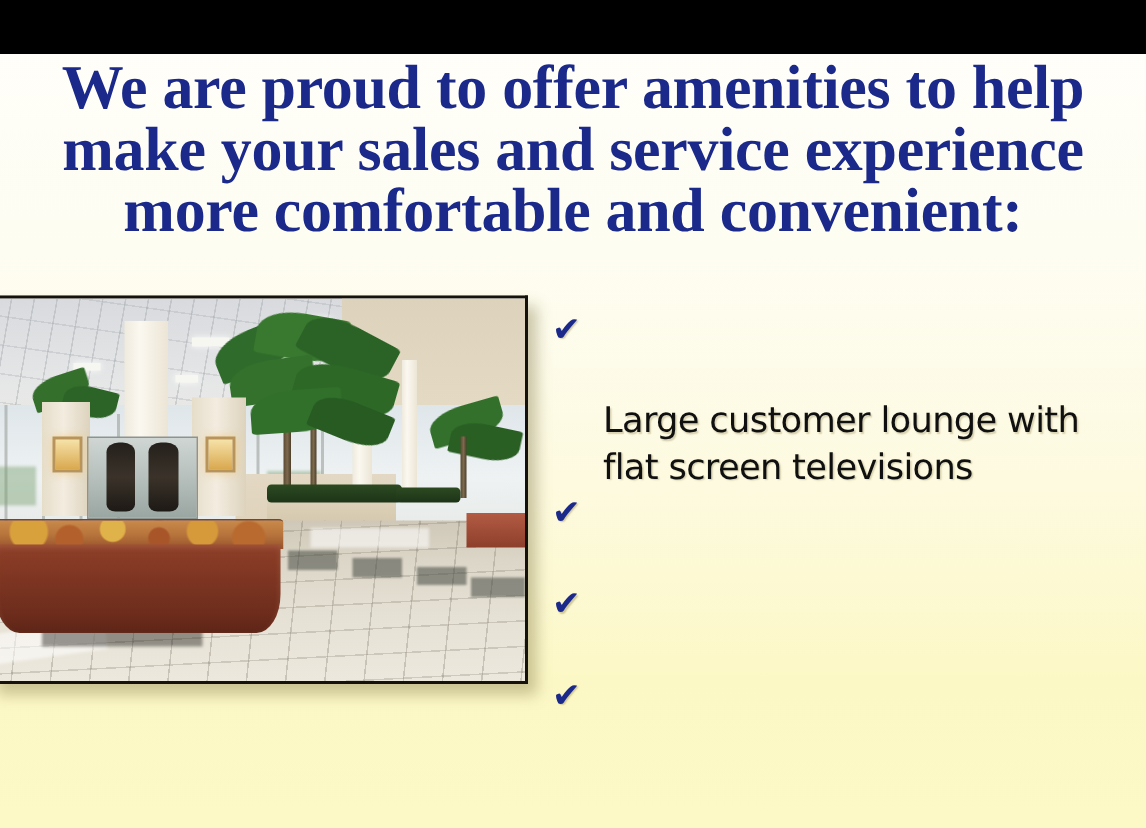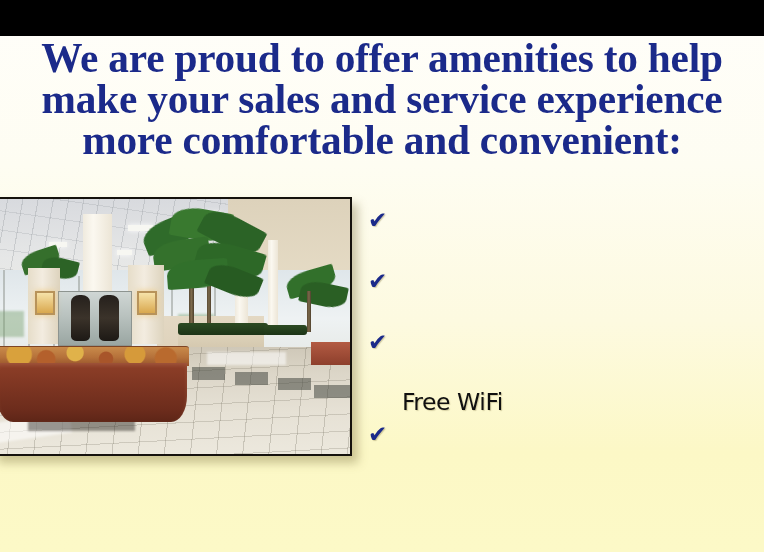--- a/index.html
+++ b/index.html
@@ -337,29 +337,30 @@
       <div class="p-desk-top" style="left:1%;top:57.5%;width:54%;height:7.5%;"></div>
       <div class="p-desk-body" style="left:1.5%;top:64.5%;width:53%;height:23%;"></div>
 
     </div>
   </div>
 
   <div class="bullets">
 
     <div class="bullet">
       <span class="tick">✔</span>
+      <span>Large customer lounge with
+flat screen televisions</span>
     </div>
 
     <div class="bullet">
       <span class="tick">✔</span>
     </div>
 
     <div class="bullet">
       <span class="tick">✔</span>
-      <span>Free WiFi</span>
     </div>
 
     <div class="bullet">
       <span class="tick">✔</span>
       
     </div>
 
   </div>
 
 </div>

